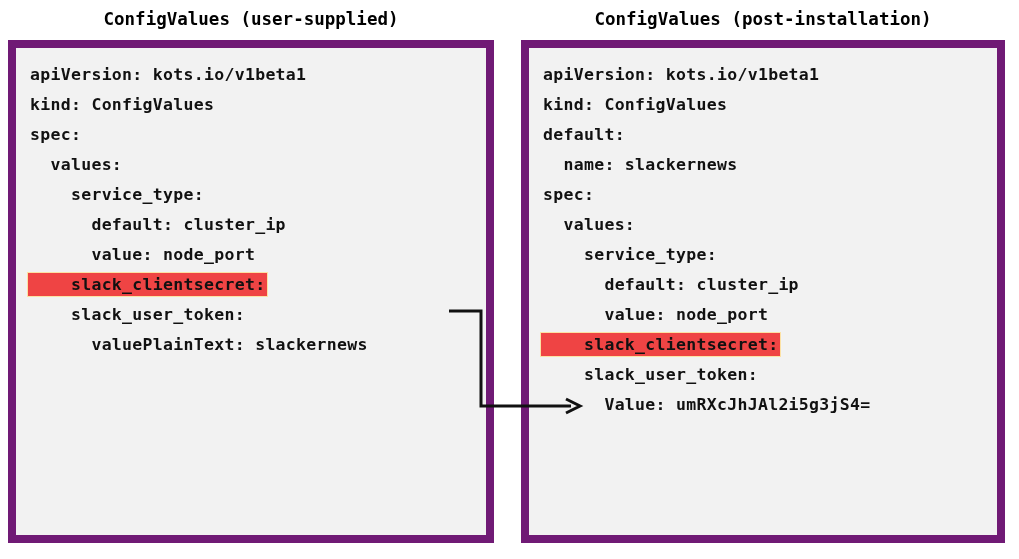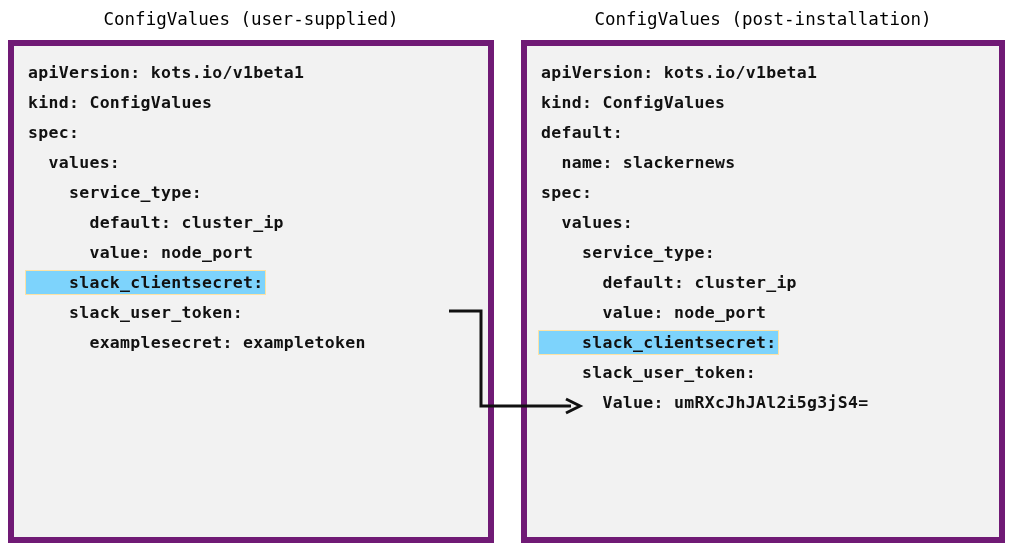--- a/index.html
+++ b/index.html
@@ -19,32 +19,32 @@
     position: absolute;
     left: 0; top: 0;
     width: 1019px;
     height: 559px;
   }
 
   .panel-title {
     position: absolute;
     font-family: "DejaVu Sans Mono", monospace;
     font-size: 17.5px;
-    font-weight: normal;
+    font-weight: bold;
     color: #000000;
     letter-spacing: 0px;
     white-space: nowrap;
     text-align: center;
     top: 9px;
   }
 
   .panel {
     position: absolute;
     background: #F2F2F2;
-    border: 6px solid #701a75;
+    border: 8px solid #701a75;
     box-sizing: border-box;
     overflow: hidden;
   }
 
   .code {
     position: absolute;
     left: 0;
     top: 0;
     padding: 12px 0 0 0;
     width: 100%;
@@ -61,21 +61,21 @@
     padding-left: 12px;
     letter-spacing: 0.3px;
   }
 
   .line > .seg {
     display: inline;
     padding: 2px 2px;
   }
 
   .line.hl > .seg {
-    background: #7dd3fc;
+    background: #ef4444;
     box-shadow: 0 0 0 1px #FCE2A5;
   }
 
   .connector {
     position: absolute;
     left: 0; top: 0;
     width: 1019px;
     height: 559px;
     pointer-events: none;
   }
@@ -91,21 +91,21 @@
     <div class="code">
         <div class="line"><span class="seg">apiVersion: kots.io/v1beta1</span></div>
         <div class="line"><span class="seg">kind: ConfigValues</span></div>
         <div class="line"><span class="seg">spec:</span></div>
         <div class="line"><span class="seg">  values:</span></div>
         <div class="line"><span class="seg">    service_type:</span></div>
         <div class="line"><span class="seg">      default: cluster_ip</span></div>
         <div class="line"><span class="seg">      value: node_port</span></div>
         <div class="line hl"><span class="seg">    slack_clientsecret:</span></div>
         <div class="line"><span class="seg">    slack_user_token:</span></div>
-        <div class="line"><span class="seg">      examplesecret: exampletoken</span></div>
+        <div class="line"><span class="seg">      valuePlainText: slackernews</span></div>
       </div>
   </div>
 
   <div class="panel-title" style="left:521px; width:484px;">ConfigValues (post-installation)</div>
 
   <div class="panel" style="left:521px; top:40px; width:484px; height:503px;">
     <div class="code">
         <div class="line"><span class="seg">apiVersion: kots.io/v1beta1</span></div>
         <div class="line"><span class="seg">kind: ConfigValues</span></div>
         <div class="line"><span class="seg">default:</span></div>

